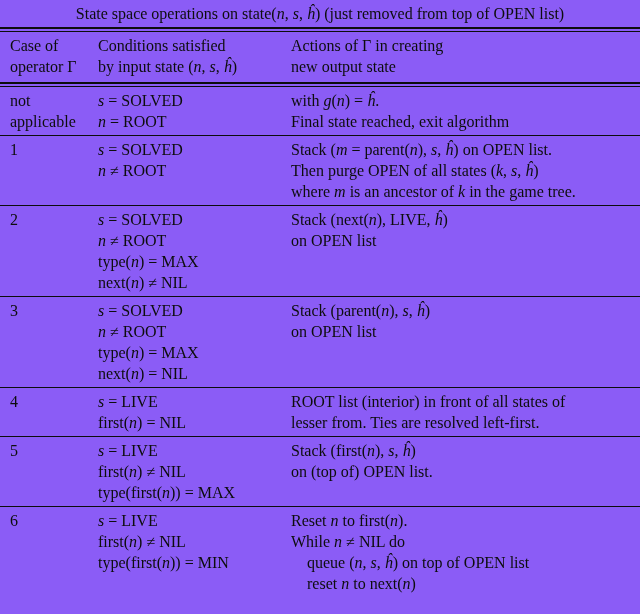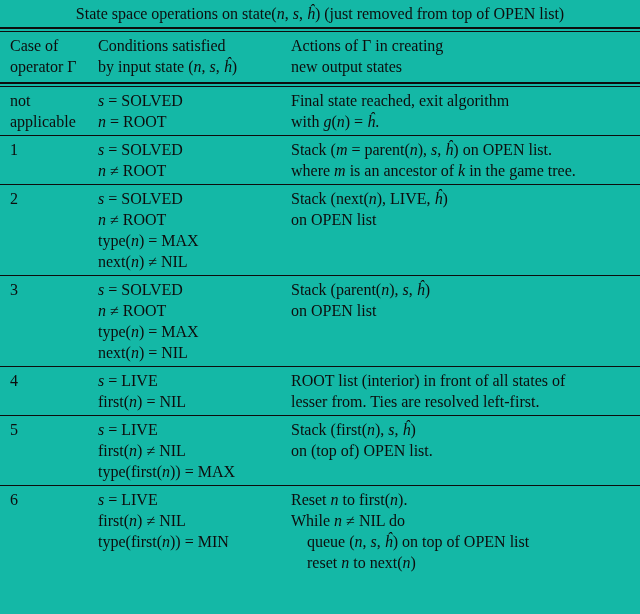--- a/index.html
+++ b/index.html
@@ -7,21 +7,21 @@
     background: #ffffff;
     color: #0d0d0d;
     font-family: "Liberation Serif", "DejaVu Serif", serif;
     font-size: 16px;
   }
   .page {
     position: relative;
     width: 640px;
     height: 614px;
     overflow: hidden;
-    background: #14b8a6;
+    background: #8b5cf6;
   }
   .title {
     text-align: center;
     padding-top: 3px;
     line-height: 22px;
     white-space: nowrap;
   }
   
   .rule-double {
     height: 2px;
@@ -61,53 +61,54 @@
     <div class="cell">
         <div class="tline">Case of</div>
         <div class="tline">operator Γ</div>
       </div>
     <div class="cell">
         <div class="tline">Conditions satisfied</div>
         <div class="tline">by input state (<i>n</i>, <i>s</i>, <i>ĥ</i>)</div>
       </div>
     <div class="cell">
         <div class="tline">Actions of Γ in creating</div>
-        <div class="tline">new output states</div>
+        <div class="tline">new output state</div>
       </div>
   </div>
 
   <div class="rule-double"></div>
 
   <div class="trow">
     <div class="cell">
         <div class="tline">not</div>
         <div class="tline">applicable</div>
       </div>
     <div class="cell">
         <div class="tline"><i>s</i> = SOLVED</div>
         <div class="tline"><i>n</i> = ROOT</div>
       </div>
     <div class="cell">
+        <div class="tline">with <i>g</i>(<i>n</i>) = <i>ĥ</i>.</div>
         <div class="tline">Final state reached, exit algorithm</div>
-        <div class="tline">with <i>g</i>(<i>n</i>) = <i>ĥ</i>.</div>
       </div>
   </div>
 
   <div class="rule-single"></div>
 
   <div class="trow">
     <div class="cell">
         <div class="tline">1</div>
       </div>
     <div class="cell">
         <div class="tline"><i>s</i> = SOLVED</div>
         <div class="tline"><i>n</i> ≠ ROOT</div>
       </div>
     <div class="cell">
         <div class="tline">Stack (<i>m</i> = parent(<i>n</i>), <i>s</i>, <i>ĥ</i>) on OPEN list.</div>
+        <div class="tline">Then purge OPEN of all states (<i>k</i>, <i>s</i>, <i>ĥ</i>)</div>
         <div class="tline">where <i>m</i> is an ancestor of <i>k</i> in the game tree.</div>
       </div>
   </div>
 
   <div class="rule-single"></div>
 
   <div class="trow">
     <div class="cell">
         <div class="tline">2</div>
       </div>

